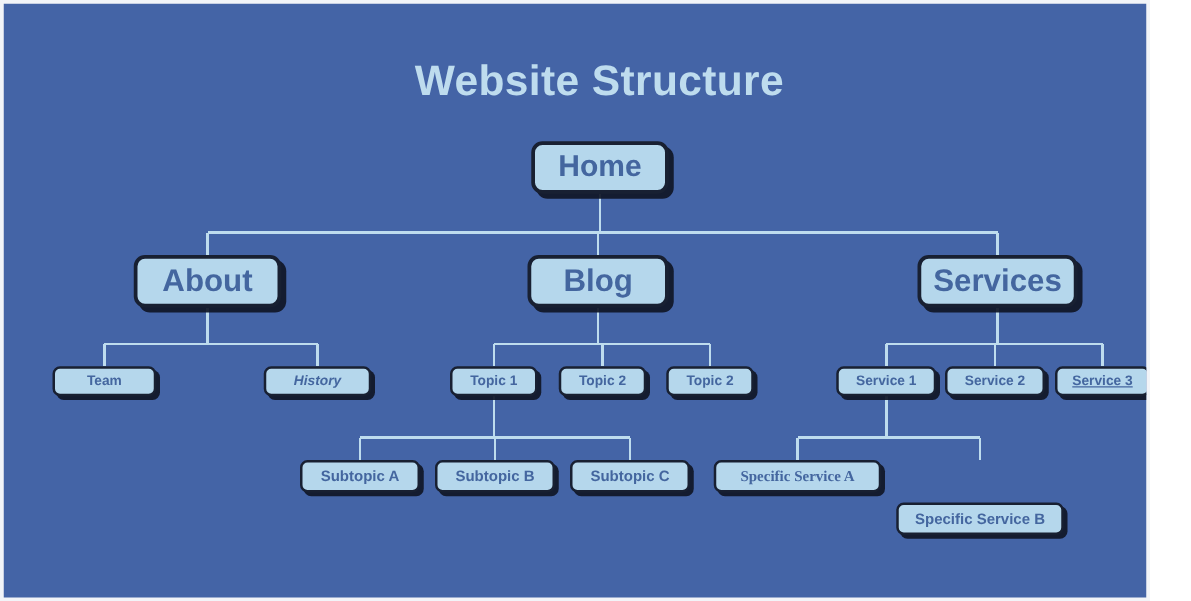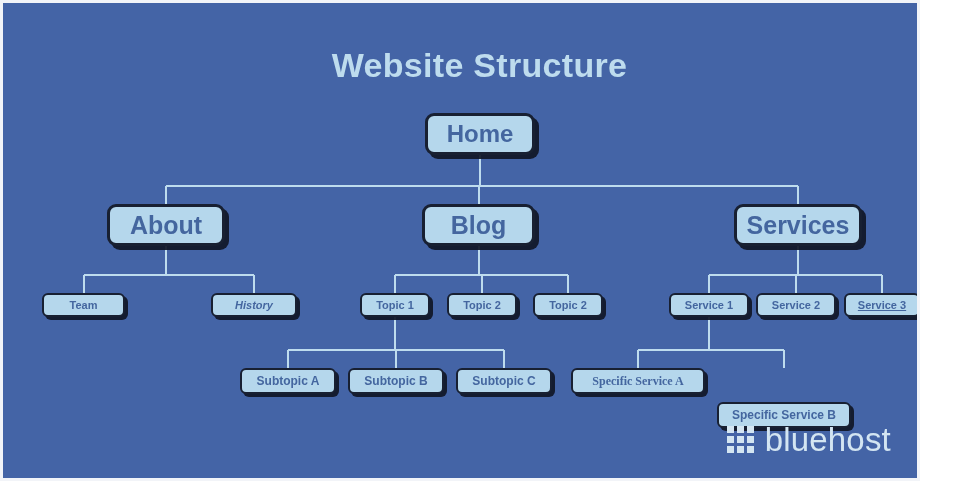--- a/index.html
+++ b/index.html
@@ -177,28 +177,14 @@
       <div class="node lvl3" style="left: 666px; top: 290px; width: 80px;">Service 1</div>
       <div class="node lvl3" style="left: 753px; top: 290px; width: 80px;">Service 2</div>
       <div class="node lvl3" style="left: 841px; top: 290px; width: 76px; text-decoration: underline;">Service 3</div>
       <div class="node lvl4" style="left: 237px; top: 365px; width: 96px;">Subtopic A</div>
       <div class="node lvl4" style="left: 345px; top: 365px; width: 96px;">Subtopic B</div>
       <div class="node lvl4" style="left: 453px; top: 365px; width: 96px;">Subtopic C</div>
       <div class="node lvl4" style="left: 568px; top: 365px; width: 134px; font-family: Liberation Serif, serif;">Specific Service A</div>
       <div class="node lvl4" style="left: 714px; top: 365px; width: 134px; margin-top: 34px;">Specific Service B</div>
     </div>
 
-  <div id="logo">
-    <span id="logo-grid">
-      <i></i>
-        <i></i>
-        <i></i>
-        <i></i>
-        <i></i>
-        <i></i>
-        <i></i>
-        <i></i>
-        <i></i>
-    </span>
-    <span id="logo-word">bluehost</span>
-  </div>
 
 </div>
 
 </body></html>

